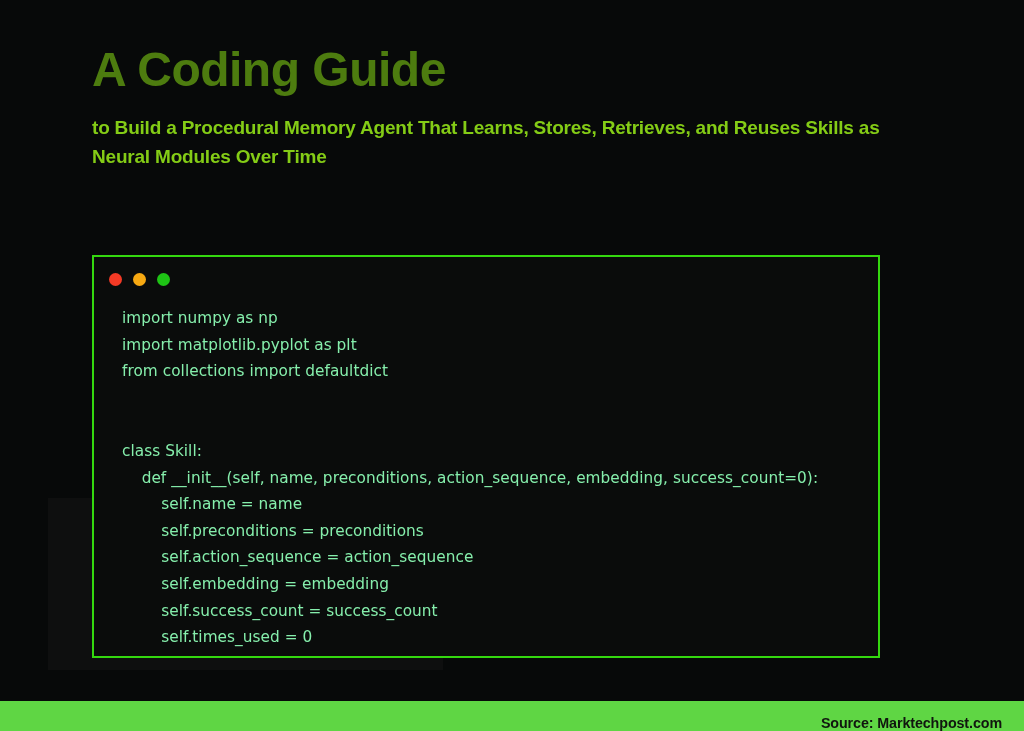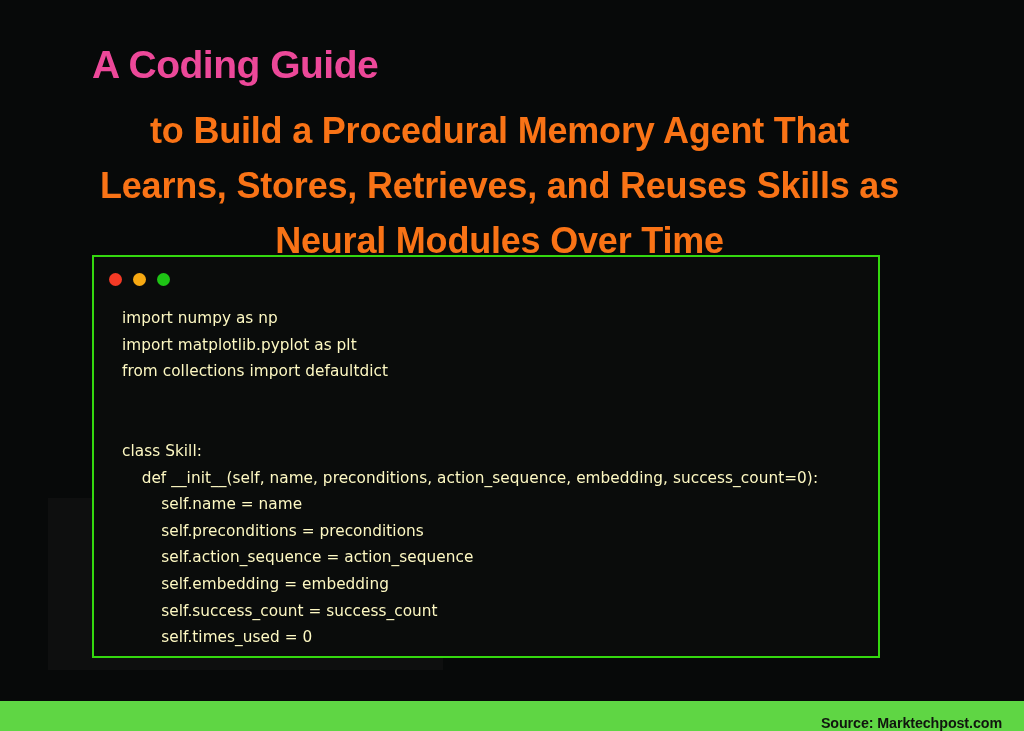--- a/index.html
+++ b/index.html
@@ -35,38 +35,37 @@
   }
 
   .headline-wrap {
     position: absolute;
     left: 92px;
     top: 44px;
     width: 860px;
   }
 
   .headline-main {
-    font-size: 39px;
+    font-size: 48px;
     font-weight: 700;
-    color: #ec4899;
+    color: #4d7c0f;
     letter-spacing: -0.5px;
     line-height: 1.08;
     margin: 0;
     white-space: nowrap;
   }
 
   .headline-sub {
     margin: 18px 0 0 0;
-    font-size: 36px;
+    font-size: 19px;
     font-weight: 700;
-    color: #f97316;
+    color: #84cc16;
     line-height: 1.52;
     letter-spacing: -0.2px;
     max-width: 815px;
-    text-align: center;
   }
 
   
   .code-window {
     position: absolute;
     left: 92px;
     top: 255px;
     width: 788px;
     height: 403px;
     border: 2px solid #34d80f;
@@ -91,21 +90,21 @@
   }
   .dot-red    { background: #f43a25; }
   .dot-yellow { background: #f7a912; }
   .dot-green  { background: #1ec415; }
 
   .code-body {
     padding: 4px 0 0 0;
     font-family: "DejaVu Sans", "Liberation Sans", sans-serif;
     font-size: 15.3px;
     line-height: 26.6px;
-    color: #fef9c3;
+    color: #86efac;
     white-space: pre;
     letter-spacing: 0.05px;
   }
 
   .code-line {
     padding-left: 28px;
     height: 26.6px;
     white-space: pre;
   }
   .code-line.blank { color: transparent; }

